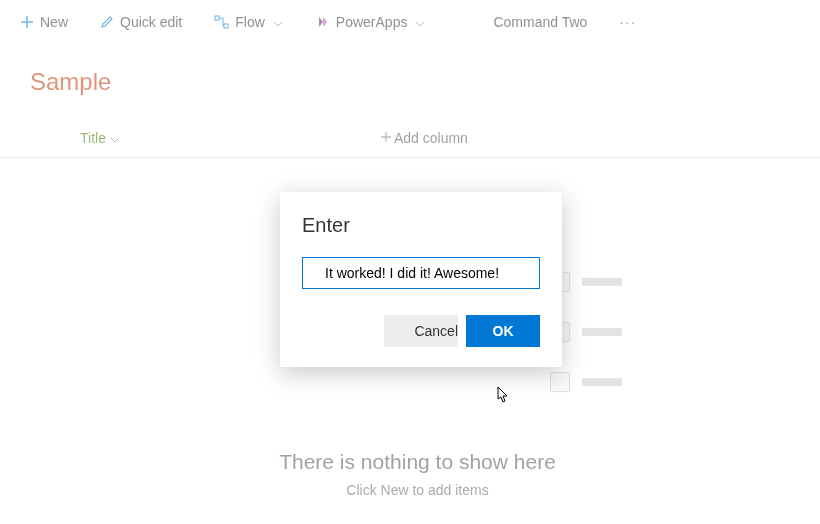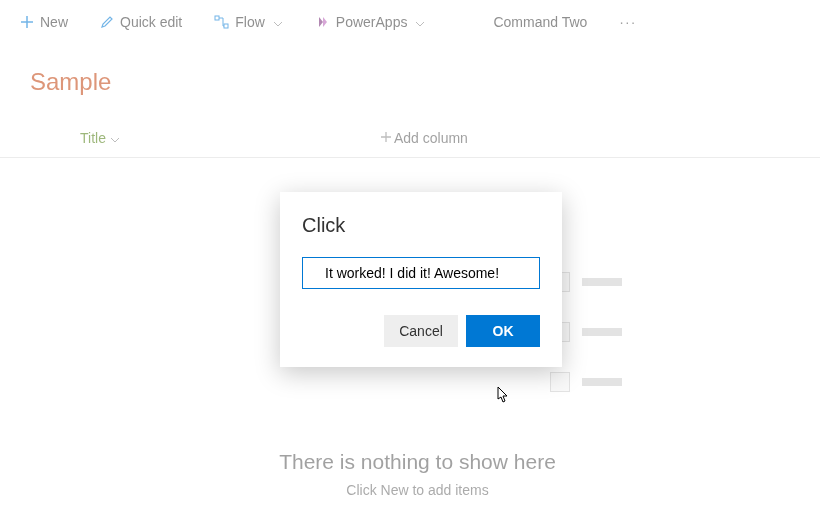--- a/index.html
+++ b/index.html
@@ -118,21 +118,21 @@
     margin-top: 26px;
   }
   .btn {
     min-width: 74px;
     height: 32px;
     border: none;
     font-size: 14px;
     font-family: inherit;
     cursor: pointer;
   }
-  .btn-cancel { background:#eee; color:#333; }
+  .btn-cancel { background:#eee; color:#333;text-align:right; }
   .btn-ok { background:#0078d4; color:#fff; font-weight:600; }
 
   .cursor {
     position: absolute;
     left: 492px;
     top: 385px;
     pointer-events: none;
   }
 </style>
 </head>
@@ -227,21 +227,21 @@
     </div>
 </div>
 
 <div class="empty-msg">
   <div class="empty-title">There is nothing to show here</div>
   <div class="empty-sub">Click New to add items</div>
 </div>
 
 <div class="overlay"></div>
 <div class="dialog">
-  <div class="dialog-title">Click</div>
+  <div class="dialog-title">Enter</div>
   <input class="dialog-input" type="text" value="It worked! I did it! Awesome!" style="">
   <div class="dialog-buttons">
     <button class="btn btn-cancel">Cancel</button>
     <button class="btn btn-ok">OK</button>
   </div>
 </div>
 
 <div class="cursor">
   <svg width="20" height="24" viewBox="0 0 20 24">
     <path d="M6 2v12l3-2 2 5 2-1-2-5h4z" fill="#fff" stroke="#000" stroke-width="1"></path>

